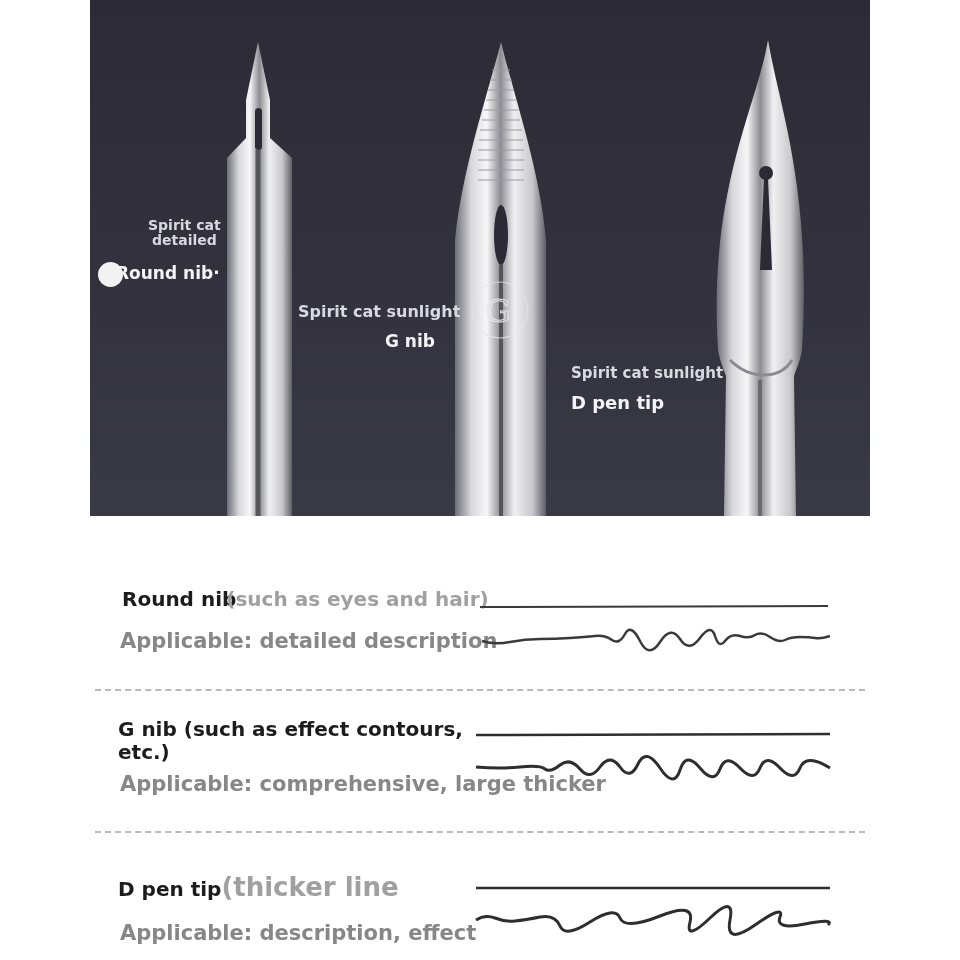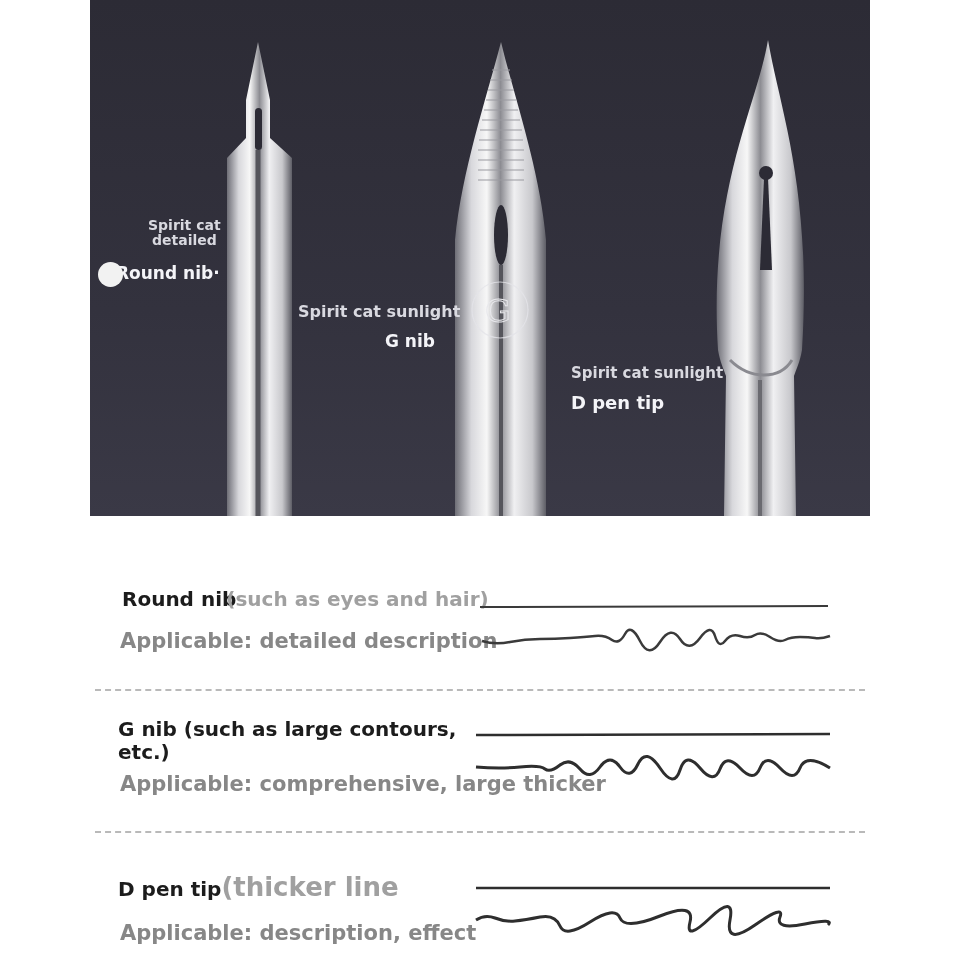--- a/index.html
+++ b/index.html
@@ -88,21 +88,21 @@
 <div class="dot"></div>
 
 <div class="row-title" style="left:122px; top:588px;">
   <span>Round nib</span><span class="row-note" style="margin-left:-10px">(such as eyes and hair)</span>
 </div>
 <div class="row-app" style="left:120px; top:629px;">Applicable: detailed description</div>
 
 <div class="divider" style="top:689px;"></div>
 
 <div class="row-title" style="left:118px; top:718px;">
-  <span>G nib (such as large contours,</span><br>
+  <span>G nib (such as effect contours,</span><br>
   <span>etc.)</span>
 </div>
 <div class="row-app" style="left:120px; top:772px;">Applicable: comprehensive, large thicker</div>
 
 <div class="divider" style="top:831px;"></div>
 
 <div class="row-title" style="left:118px; top:876px;">
   <span>D pen tip</span><span class="row-note" style="margin-left:0; font-size:26px;">(thicker line</span>
 </div>
 <div class="row-app" style="left:120px; top:921px;">Applicable: description, effect</div>

